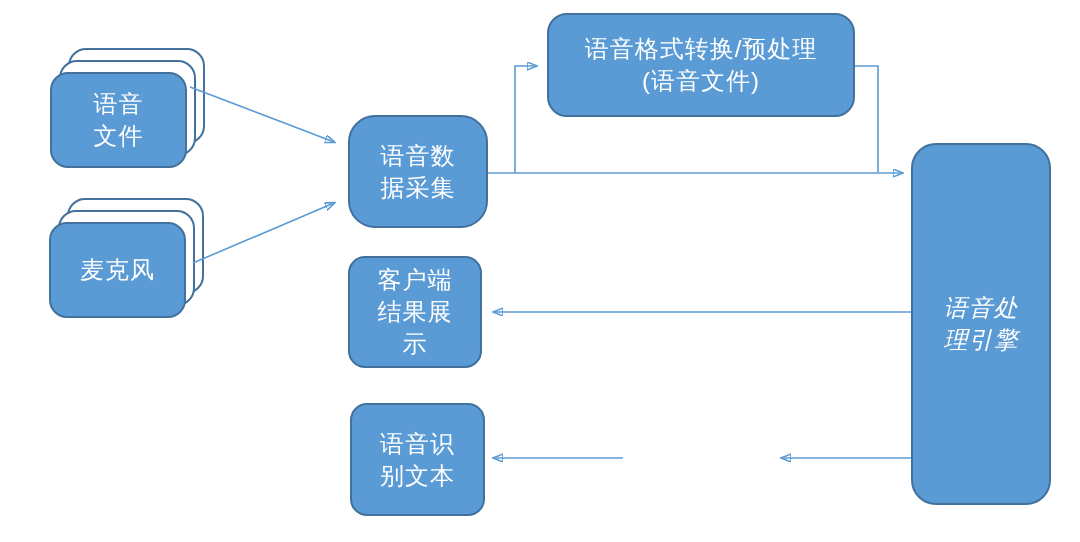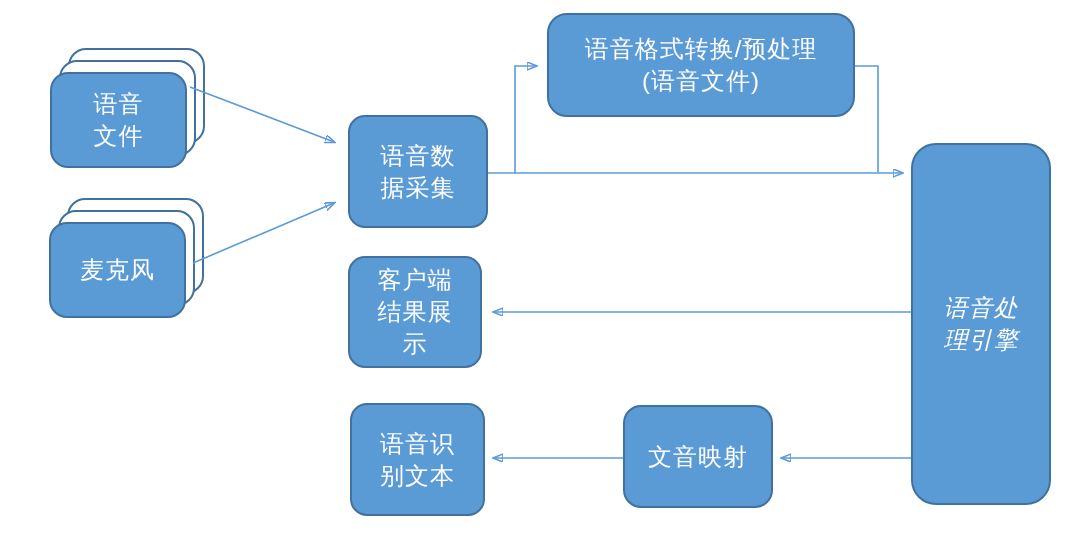--- a/index.html
+++ b/index.html
@@ -59,21 +59,21 @@
   #stack-voice-files .ghost2 { left: 18px; top: 0; }
   #stack-voice-files .ghost1 { left: 9px;  top: 12px; }
   #stack-voice-files .front  { left: 0;    top: 24px; }
 
   #stack-microphone { left: 49px; top: 198px; width: 160px; height: 122px; }
   #stack-microphone .ghost2 { left: 18px; top: 0; }
   #stack-microphone .ghost1 { left: 9px;  top: 12px; }
   #stack-microphone .front  { left: 0;    top: 24px; }
 
   
-  #node-data-collection   { left: 348px; top: 115px; width: 140px; height: 113px; border-radius: 17px; }
+  #node-data-collection   { left: 348px; top: 115px; width: 140px; height: 113px; border-radius: 27px; }
   #node-format-conversion { left: 547px; top: 13px;  width: 308px; height: 104px; border-radius: 20px; }
   #node-client-display    { left: 348px; top: 256px; width: 134px; height: 112px; border-radius: 17px; }
   #node-recognition-text  { left: 350px; top: 403px; width: 135px; height: 113px; border-radius: 17px; }
   #node-text-mapping      { left: 623px; top: 405px; width: 150px; height: 103px; border-radius: 18px; }
   #node-engine            { left: 911px; top: 143px; width: 140px; height: 362px; border-radius: 25px; font-style: italic; }
 
   
   svg.connectors {
     position: absolute;
     left: 0; top: 0;
@@ -111,21 +111,20 @@
   <div class="node" id="node-client-display">客户端
 结果展
 示</div>
 
   <div class="node" id="node-format-conversion">语音格式转换/预处理
 (语音文件)</div>
 
   <div class="node" id="node-recognition-text">语音识
 别文本</div>
 
-  <div class="node" id="node-text-mapping">文音映射</div>
 
   <div class="node" id="node-engine">语音处
 理引擎</div>
 
   <svg class="connectors" viewBox="0 0 1080 542">
     <defs>
       <marker id="arrow" markerWidth="11" markerHeight="9" refX="9" refY="4" orient="auto" markerUnits="userSpaceOnUse">
         <path d="M0,0 L10,4 L0,8 Z" stroke="none" class="arrowhead" fill="#5b9bd5"></path>
       </marker>
     </defs>

